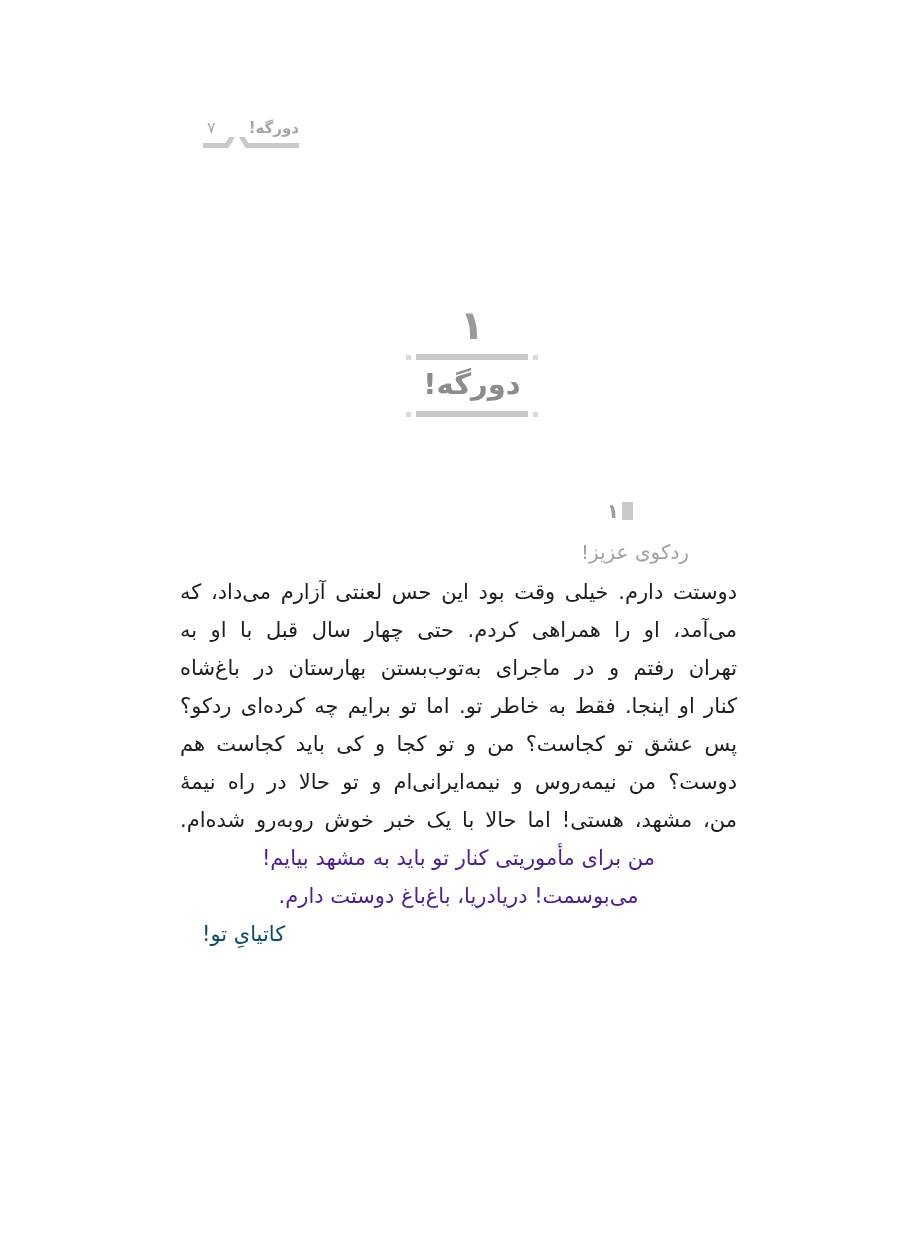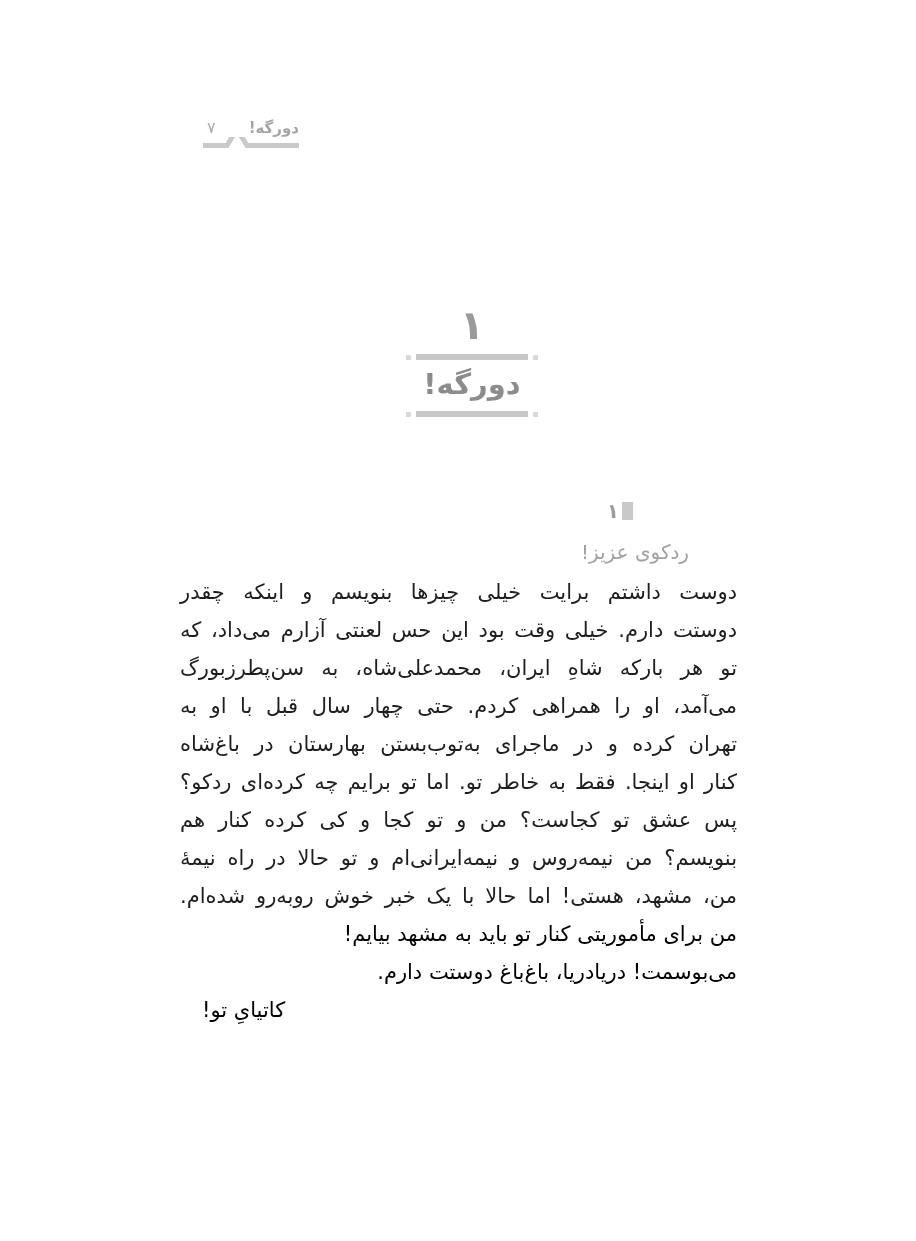--- a/index.html
+++ b/index.html
@@ -73,25 +73,25 @@
   }
   .body-text{margin-top:6px;color:#1e1e1e;}
   .body-line{
     font-size:21px;line-height:38px;
     text-align:justify;text-align-last:justify;
     white-space:nowrap;
     white-space:normal;
   }
   .closing-line{
     font-size:21px;line-height:38px;
-    text-align:right;color:#000000;
+    text-align:center;color:#4c1d95;
   }
   .signature-line{
     font-size:21px;line-height:38px;
-    text-align:left;color:#000000;
+    text-align:left;color:#0c4a6e;
     padding-left:22px;
   }
 </style>
 </head>
 <body>
 
 <div class="page">
 
   <div class="running-header">
     <div class="labels">
@@ -121,28 +121,26 @@
   <div class="letter">
 
     <div class="section-marker">
       <span class="section-block"></span>
       <span class="section-number">۱</span>
     </div>
 
     <div class="greeting">ردکوی عزیز!</div>
 
     <div class="body-text">
-      <div class="body-line">دوست داشتم برایت خیلی چیزها بنویسم و اینکه چقدر</div>
       <div class="body-line">دوستت دارم. خیلی وقت بود این حس لعنتی آزارم می‌داد، که</div>
-      <div class="body-line">تو هر بارکه شاهِ ایران، محمدعلی‌شاه، به سن‌پطرزبورگ</div>
       <div class="body-line">می‌آمد، او را همراهی کردم. حتی چهار سال قبل با او به</div>
-      <div class="body-line">تهران کرده و در ماجرای به‌توب‌بستن بهارستان در باغ‌شاه</div>
+      <div class="body-line">تهران رفتم و در ماجرای به‌توب‌بستن بهارستان در باغ‌شاه</div>
       <div class="body-line">کنار او اینجا. فقط به خاطر تو. اما تو برایم چه کرده‌ای ردکو؟</div>
-      <div class="body-line">پس عشق تو کجاست؟ من و تو کجا و کی کرده کنار هم</div>
-      <div class="body-line">بنویسم؟ من نیمه‌روس و نیمه‌ایرانی‌ام و تو حالا در راه نیمهٔ</div>
+      <div class="body-line">پس عشق تو کجاست؟ من و تو کجا و کی باید کجاست هم</div>
+      <div class="body-line">دوست؟ من نیمه‌روس و نیمه‌ایرانی‌ام و تو حالا در راه نیمهٔ</div>
       <div class="body-line">من، مشهد، هستی! اما حالا با یک خبر خوش روبه‌رو شده‌ام.</div>
       <div class="closing-line">من برای مأموریتی کنار تو باید به مشهد بیایم!</div>
       <div class="closing-line">می‌بوسمت! دریادریا، باغ‌باغ دوستت دارم.</div>
       <div class="signature-line">کاتیایِ تو!</div>
     </div>
 
   </div>
 
 </div>
 

